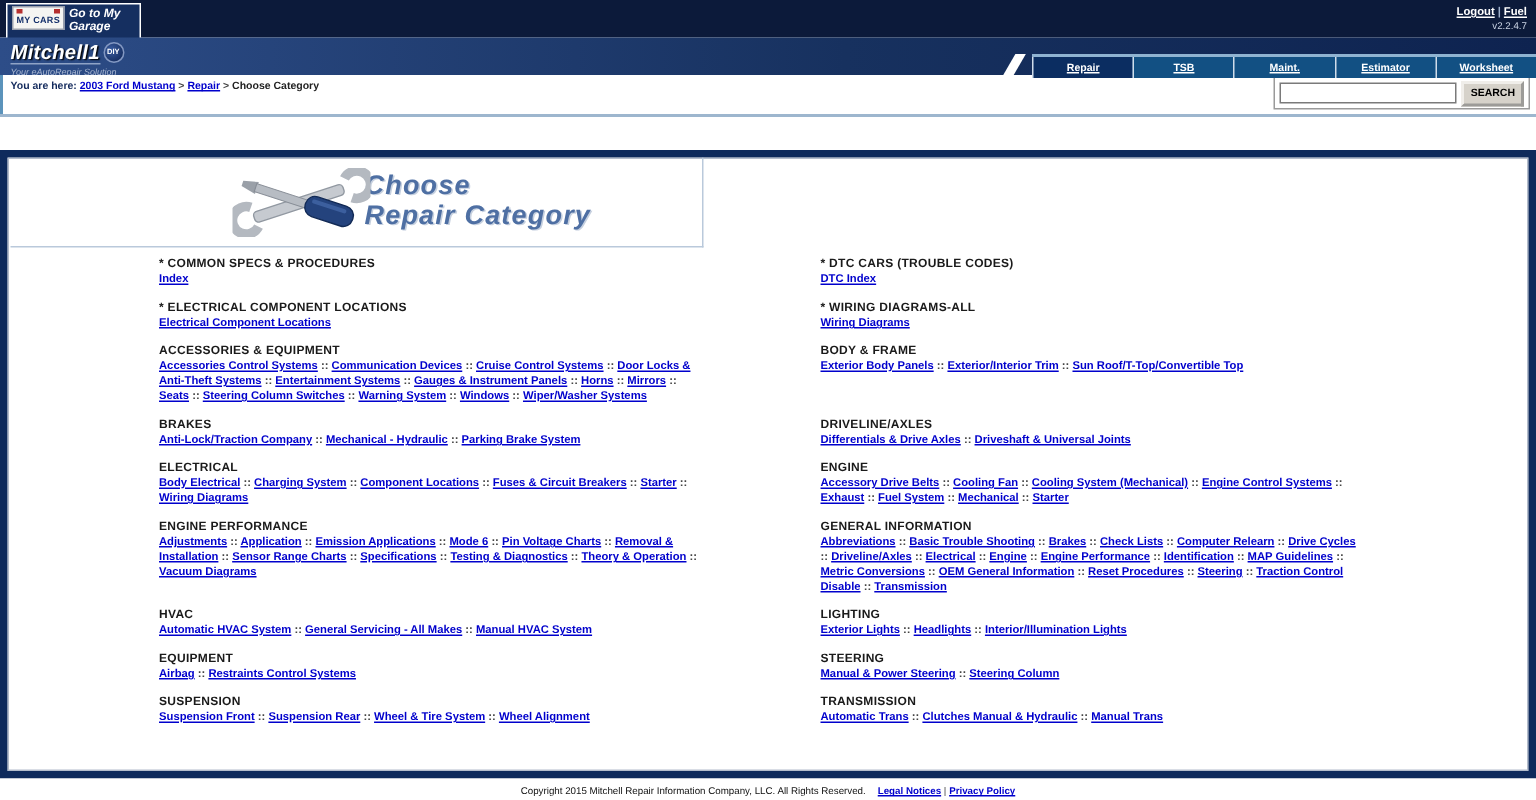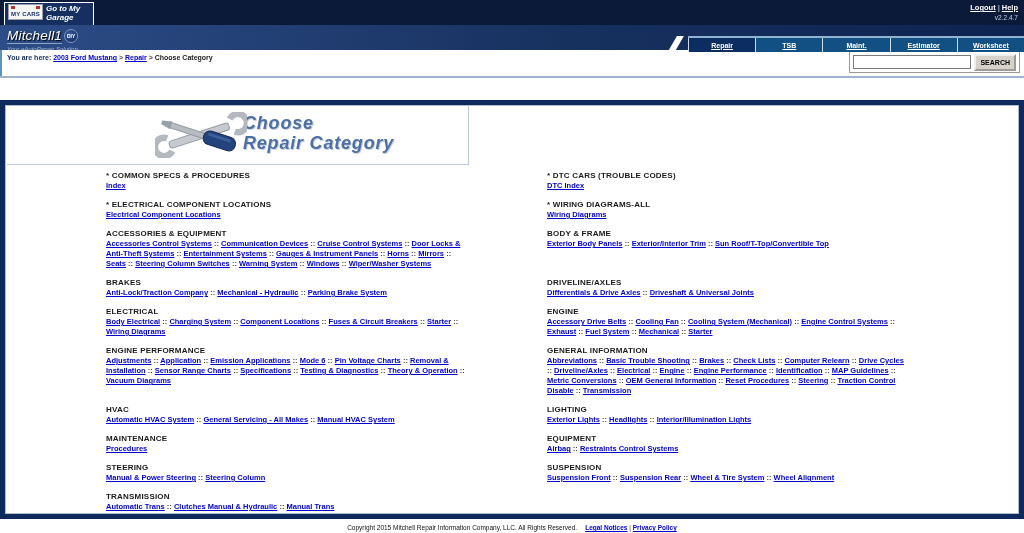--- a/index.html
+++ b/index.html
@@ -19,21 +19,21 @@
   .garage-label { color:#fff; font-style:italic; font-weight:bold; font-size:8px; line-height:9px; width:44px; }
   .top-right { position:absolute; right:6px; top:3px; text-align:right; }
   .top-links { font-size:7.5px; font-weight:bold; color:#fff; }
   .top-links a { color:#fff; text-decoration:underline; }
   .top-sep { color:#9fb0cc; padding:0 2px; }
   .version { color:#c9d3e4; font-size:6.5px; margin-top:2px; }
 
   
   .logobar { height:25px; background:linear-gradient(90deg,#2d4d88 0%,#17315f 55%,#0e2350 100%); position:relative; }
   .logo { position:absolute; left:7px; top:1px; }
-  .brand { color:#fff; font-style:italic; font-weight:normal; font-size:13.5px; line-height:14px;
+  .brand { color:#fff; font-style:italic; font-weight:bold; font-size:13.5px; line-height:14px;
     text-shadow:1px 1px 1px #000; letter-spacing:0.2px; border-bottom:1px solid #8fa3c6; padding-bottom:0px;}
   .badge { display:inline-block; width:14px; height:14px; border-radius:50%;
     background:radial-gradient(circle at 35% 35%, #3a5da0, #0c2150); border:1px solid #8398c2;
     color:#fff; font-size:5px; font-weight:bold; text-align:center; line-height:13px; vertical-align:middle; margin-left:2px; }
   .tagline { color:#a9b7d2; font-size:6px; font-style:italic; margin-top:2px; }
 
   .tabstrip { position:absolute; right:0; top:11px; width:336px; height:16px; background:#125083;
     border-top:2px solid #8fb3d1; display:flex; z-index:5; }
   .slash { position:absolute; left:-16px; top:-2px; width:7px; height:17px; background:#fff; transform:skewX(-30deg); }
   .tab { flex:1; display:flex; align-items:center; justify-content:center; font-size:7px; font-weight:bold;
@@ -88,21 +88,21 @@
 
 <div class="topbar">
   <div class="garage-btn">
     <span class="plate">
       <span class="plate-txt">MY CARS</span>
     </span>
     <span class="garage-label">Go to My Garage</span>
   </div>
   <div class="top-right">
     <div class="top-links">
-      <a>Logout</a><span class="top-sep">|</span><a>Help</a>
+      <a>Logout</a><span class="top-sep">|</span><a>Fuel</a>
     </div>
     <div class="version">v2.2.4.7</div>
   </div>
 </div>
 
 <div class="logobar">
   <div class="logo">
     <span class="brand">Mitchell1</span><span class="badge">DIY</span>
     <div class="tagline">Your eAutoRepair Solution</div>
   </div>
@@ -203,24 +203,20 @@
       </div>
       <div class="cat-cell">
         <div class="cat-heading">HVAC</div>
         <div class="cat-links"><a class="cat-link">Automatic HVAC System</a><span class="sep"> :: </span><a class="cat-link">General Servicing - All Makes</a><span class="sep"> :: </span><a class="cat-link">Manual HVAC System</a></div>
       </div>
       <div class="cat-cell">
         <div class="cat-heading">LIGHTING</div>
         <div class="cat-links"><a class="cat-link">Exterior Lights</a><span class="sep"> :: </span><a class="cat-link">Headlights</a><span class="sep"> :: </span><a class="cat-link">Interior/Illumination Lights</a></div>
       </div>
       <div class="cat-cell">
-        <div class="cat-heading">MAINTENANCE</div>
-        <div class="cat-links"><a class="cat-link">Procedures</a></div>
-      </div>
-      <div class="cat-cell">
         <div class="cat-heading">EQUIPMENT</div>
         <div class="cat-links"><a class="cat-link">Airbag</a><span class="sep"> :: </span><a class="cat-link">Restraints Control Systems</a></div>
       </div>
       <div class="cat-cell">
         <div class="cat-heading">STEERING</div>
         <div class="cat-links"><a class="cat-link">Manual &amp; Power Steering</a><span class="sep"> :: </span><a class="cat-link">Steering Column</a></div>
       </div>
       <div class="cat-cell">
         <div class="cat-heading">SUSPENSION</div>
         <div class="cat-links"><a class="cat-link">Suspension Front</a><span class="sep"> :: </span><a class="cat-link">Suspension Rear</a><span class="sep"> :: </span><a class="cat-link">Wheel &amp; Tire System</a><span class="sep"> :: </span><a class="cat-link">Wheel Alignment</a></div>

